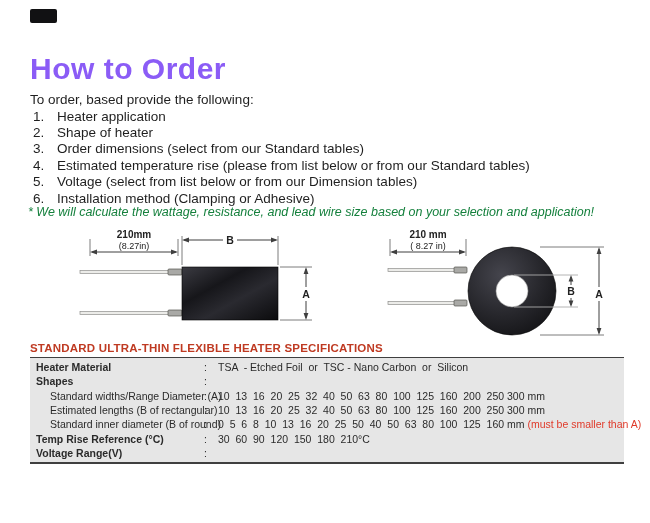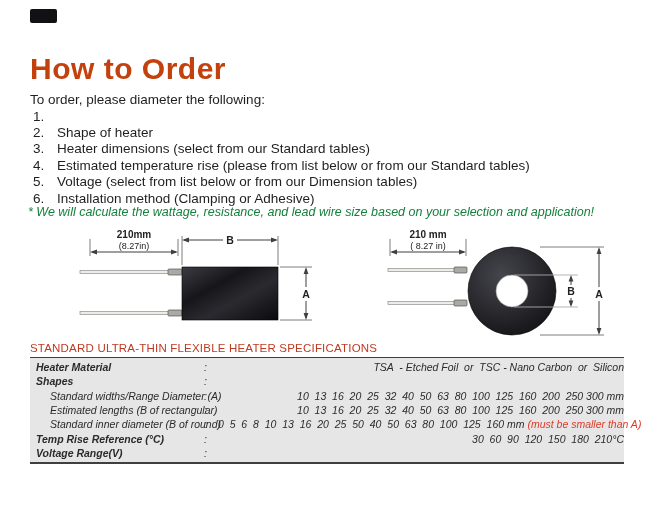--- a/index.html
+++ b/index.html
@@ -17,21 +17,21 @@
     left: 30px; top: 9px;
     width: 27px; height: 14px;
     background: #111113;
     border-radius: 2px;
   }
   .page-title {
     position: absolute;
     left: 30px; top: 52px;
     font-size: 30px;
     font-weight: bold;
-    color: #c2410c;
+    color: #8b5cf6;
     letter-spacing: 0.5px;
   }
   .intro {
     position: absolute;
     left: 30px; top: 92px;
     font-size: 13.5px;
     color: #1f1f1f;
   }
   .steps {
     position: absolute;
@@ -61,21 +61,21 @@
     font-family: "Liberation Sans", sans-serif;
     fill: #222;
   }
   .dim-line { stroke: #3f3f3f; stroke-width: 1; }
   .ext-line { stroke: #5a5a5a; stroke-width: 0.8; }
   .arrow { fill: #3f3f3f; }
   .spec-title {
     position: absolute;
     left: 30px; top: 342px;
     font-size: 11.5px;
-    font-weight: normal;
+    font-weight: bold;
     color: #bf3a22;
     letter-spacing: 0.2px;
   }
   .spec-table {
     position: absolute;
     left: 30px; top: 357px;
     width: 594px;
     background: #e6e6e6;
     border-top: 1.5px solid #3f3f3f;
     border-bottom: 2px solid #3f3f3f;
@@ -83,51 +83,51 @@
   }
   .spec-row {
     display: grid;
     grid-template-columns: 168px 14px 1fr;
     height: 14.3px;
     align-items: center;
     padding-left: 6px;
     font-size: 10.5px;
     color: #2b2b2b;
     white-space: pre;
-    font-style: italic;
   }
   .spec-row .lbl { overflow: visible; white-space: nowrap; }
   .spec-row.bold .lbl { font-weight: bold; }
   .spec-row.indent .lbl { padding-left: 14px; }
   .spec-row .col { text-align: left; }
-  .spec-row .val { white-space: pre; overflow: visible; text-align: right; }
+  .spec-row .val { white-space: pre; overflow: visible; }
   .spec-row .note { color: #e03a2a; }
 </style>
 </head>
 <body>
 
 <div class="page">
 
   <div class="corner-tab"></div>
 
   <h1 class="page-title">How to Order</h1>
 
-  <p class="intro">To order, please diameter the following:</p>
+  <p class="intro">To order, based provide the following:</p>
 
   <ol class="steps">
     <li>
         <span class="num">1.</span>
+        <span>Heater application</span>
       </li>
     <li>
         <span class="num">2.</span>
         <span>Shape of heater</span>
       </li>
     <li>
         <span class="num">3.</span>
-        <span>Heater dimensions (select from our Standard tables)</span>
+        <span>Order dimensions (select from our Standard tables)</span>
       </li>
     <li>
         <span class="num">4.</span>
         <span>Estimated temperature rise (please from list below or from our Standard tables)</span>
       </li>
     <li>
         <span class="num">5.</span>
         <span>Voltage (select from list below or from our Dimension tables)</span>
       </li>
     <li>

